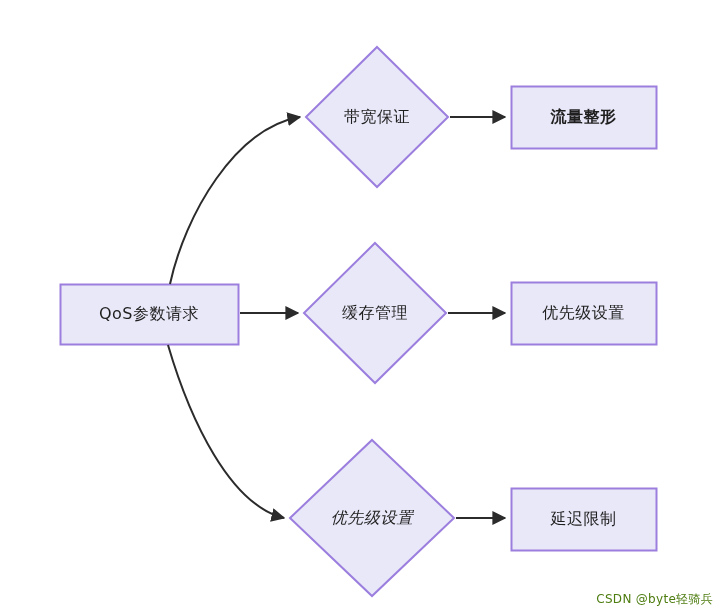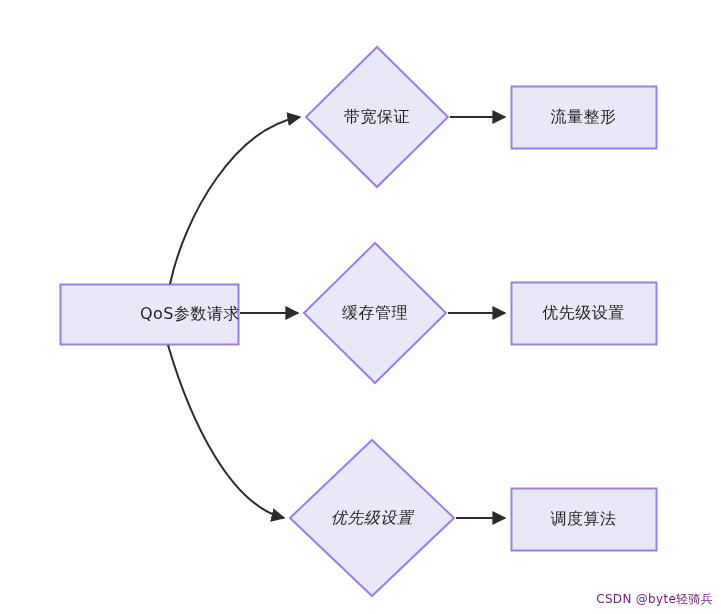--- a/index.html
+++ b/index.html
@@ -31,21 +31,21 @@
     line-height: 1.2;
     letter-spacing: 0.5px;
     white-space: nowrap;
     pointer-events: none;
     user-select: none;
   }
   .watermark {
     position: absolute;
     right: 8px;
     bottom: 6px;
-    color: #701a75;
+    color: #4d7c0f;
     font-size: 12px;
     letter-spacing: 0.3px;
     user-select: none;
   }
 </style>
 </head>
 <body>
 
 <svg id="diagram-canvas" viewBox="0 0 721 614" xmlns="http://www.w3.org/2000/svg">
   <defs>
@@ -66,27 +66,27 @@
 
   <path d="M 170 284 C 185 215 235 128 300 117" fill="none" stroke="#2b2b2b" stroke-width="2" marker-end="url(#arrowhead)"></path>
   <path d="M 240 313 L 298 313" fill="none" stroke="#2b2b2b" stroke-width="2" marker-end="url(#arrowhead)"></path>
   <path d="M 168 345 C 190 420 230 505 284 518" fill="none" stroke="#2b2b2b" stroke-width="2" marker-end="url(#arrowhead)"></path>
 
   <path d="M 450 117 L 505 117" fill="none" stroke="#2b2b2b" stroke-width="2" marker-end="url(#arrowhead)"></path>
   <path d="M 448 313 L 505 313" fill="none" stroke="#2b2b2b" stroke-width="2" marker-end="url(#arrowhead)"></path>
   <path d="M 456 518 L 505 518" fill="none" stroke="#2b2b2b" stroke-width="2" marker-end="url(#arrowhead)"></path>
 </svg>
 
-<div class="node-label" style="left:71px; top:284px; width:178px; height:60px;padding-left:30px;">QoS参数请求</div>
+<div class="node-label" style="left:60px; top:284px; width:178px; height:60px;">QoS参数请求</div>
 
 <div class="node-label" style="left:306px; top:87px; width:142px; height:60px;">带宽保证</div>
 
 <div class="node-label" style="left:304px; top:283px; width:142px; height:60px;">缓存管理</div>
 
 <div class="node-label" style="left:290px; top:488px; width:164px; height:60px;font-style:italic;">优先级设置</div>
 
-<div class="node-label" style="left:511px; top:86px; width:145px; height:62px;">流量整形</div>
+<div class="node-label" style="left:511px; top:86px; width:145px; height:62px;font-weight:bold;">流量整形</div>
 
 <div class="node-label" style="left:511px; top:282px; width:145px; height:62px;">优先级设置</div>
 
-<div class="node-label" style="left:511px; top:488px; width:145px; height:62px;">调度算法</div>
+<div class="node-label" style="left:511px; top:488px; width:145px; height:62px;">延迟限制</div>
 
 <div class="watermark">CSDN @byte轻骑兵</div>
 
 </body></html>

